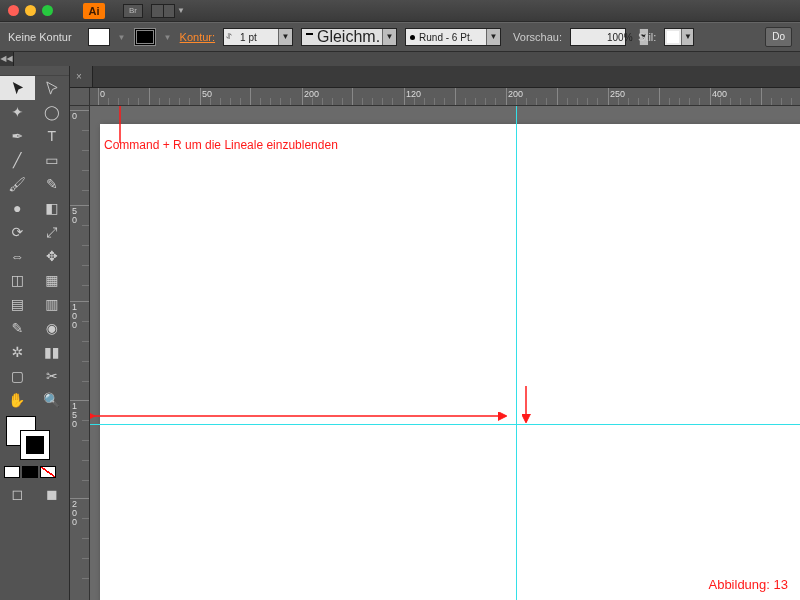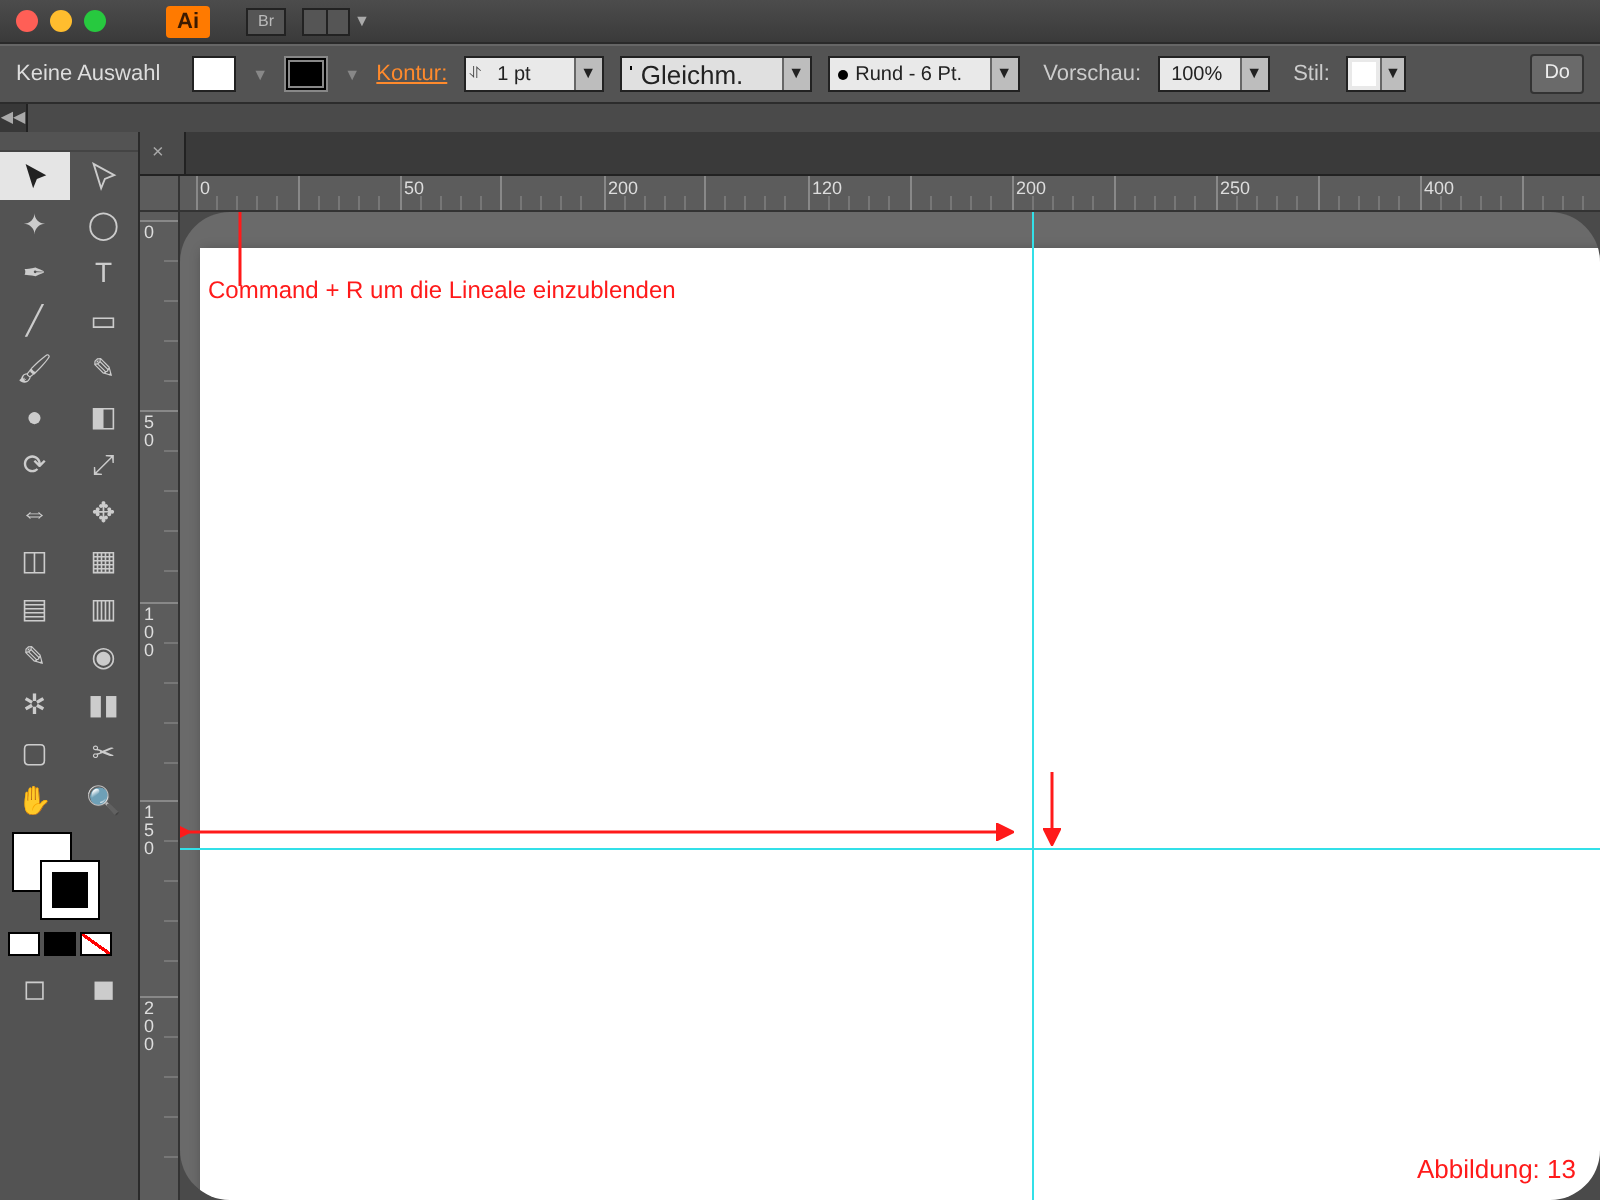--- a/index.html
+++ b/index.html
@@ -18,21 +18,21 @@
 
   
   .ctrlbar { height: 30px; background: #535353; border-top:1px solid #666; border-bottom:1px solid #2c2c2c; display:flex; align-items:center; padding:0 8px; font-size:11px; color:#ccc; gap:8px; }
   .sel-label { color:#ddd; font-size:11px; margin-right:8px; }
   .swatch { width:22px; height:18px; border:1px solid #222; }
   .sw-white{background:#fff;} .sw-black{background:#000;border:3px double #888;}
   .konturl { color:#ff8a2c; text-decoration:underline; }
   .dd { height:18px; background:#e9e9e9; border:1px solid #222; display:flex; align-items:center; font-size:10px; color:#222; }
   .dd .v{padding:0 6px;flex:1;text-align:left;}
   .dd .a{width:14px;background:#bdbdbd;border-left:1px solid #666;text-align:center;line-height:16px;font-size:8px;}
-  .dd-stroke{width:70px;} .dd-dash{width:96px;background:#e0e0e0;} .dd-brush{width:96px;} .dd-opac{width:56px;} .dd-style{width:30px;}
+  .dd-stroke{width:70px;} .dd-dash{width:96px;background:#e0e0e0;} .dd-brush{width:96px;} .dd-opac{width:56px;padding-left:30px;} .dd-style{width:30px;}
   .dash-sample{height:8px;flex:1;margin:0 4px;border-top:2px solid #000;}
   .brush-sample{display:flex;align-items:center;gap:3px;padding:0 4px;}
   .brush-dot{width:5px;height:5px;border-radius:50%;background:#000;}
   .deck-label{color:#ccc;margin-left:4px;}
 
   
   .collapse-strip{position:absolute;top:52px;left:0;width:14px;height:14px;background:#383838;color:#aaa;font-size:8px;text-align:center;line-height:14px;border-right:1px solid #222;}
 
   
   .tools { position:absolute; top:66px; left:0; width:70px; height:534px; background:#535353; border-right:1px solid #2a2a2a; padding-top:0; }
@@ -61,21 +61,21 @@
   .ruler-h .tick{position:absolute;top:0;bottom:0;border-left:1px solid #888;}
   .ruler-h .lbl{position:absolute;top:1px;font-size:9px;color:#ddd;}
   .ruler-h .minor{position:absolute;top:10px;bottom:0;border-left:1px solid #777;}
 
   .ruler-v{position:absolute;top:106px;left:70px;width:20px;bottom:0;background:#5c5c5c;border-right:1px solid #333;}
   .ruler-v .tick{position:absolute;left:0;right:0;border-top:1px solid #888;}
   .ruler-v .lbl{position:absolute;left:2px;font-size:9px;color:#ddd;writing-mode:horizontal-tb;line-height:9px;}
   .ruler-v .minor{position:absolute;left:12px;right:0;border-top:1px solid #777;}
   .ruler-corner{position:absolute;top:88px;left:70px;width:20px;height:18px;background:#5c5c5c;border-right:1px solid #333;border-bottom:1px solid #333;}
 
-  .canvas-wrap{position:absolute;top:106px;left:90px;right:0;bottom:0;background:#6a6a6a;overflow:hidden;border-radius:25px;}
+  .canvas-wrap{position:absolute;top:106px;left:90px;right:0;bottom:0;background:#6a6a6a;overflow:hidden;}
   .artboard{position:absolute;top:18px;left:10px;width:900px;height:700px;background:#fff;box-shadow:2px 2px 6px rgba(0,0,0,.4);}
   .guide-v{position:absolute;top:0;bottom:0;width:0;border-left:1px solid #33e0e8;}
   .guide-h{position:absolute;left:0;right:0;height:0;border-top:1px solid #33e0e8;}
 
   
   .anno{position:absolute;color:#ff1a1a;font-size:12px;}
   .anno-arrow{stroke:#ff1a1a;fill:#ff1a1a;}
   .caption{position:absolute;right:12px;bottom:8px;color:#ff1a1a;font-size:13px;}
 </style>
 </head>
@@ -90,34 +90,34 @@
   <div class="ai-badge">Ai</div>
   <div class="bridge">Br</div>
   <div class="ws">
       <div></div>
       <div></div>
     </div>
   <div class="ws-dd">▼</div>
 </div>
 
 <div class="ctrlbar">
-  <span class="sel-label">Keine Auswahl</span>
+  <span class="sel-label">Keine Kontur</span>
   <div class="swatch sw-white"></div>
   <div style="width:8px;color:#888;font-size:8px">▼</div>
   <div class="swatch sw-black"></div>
   <div style="width:8px;color:#888;font-size:8px">▼</div>
   <span class="konturl">Kontur:</span>
   <div class="dd dd-stroke">
     <span style="width:10px;text-align:center;font-size:8px;color:#444;">⥯</span>
     <span class="v">1 pt</span>
     <span class="a">▼</span>
   </div>
   <div class="dd dd-dash">
     <div class="dash-sample"></div>
-    <span style="font-size:13px;padding-right:19px">Gleichm.</span>
+    <span style="font-size:16px;padding-right:2px">Gleichm.</span>
     <span class="a">▼</span>
   </div>
   <div class="dd dd-brush">
     <div class="brush-sample">
         <span class="brush-dot"></span>
       </div>
     <span style="font-size:10px;flex:1">Rund - 6 Pt.</span>
     <span class="a">▼</span>
   </div>
   <span class="deck-label">Vorschau:</span>

